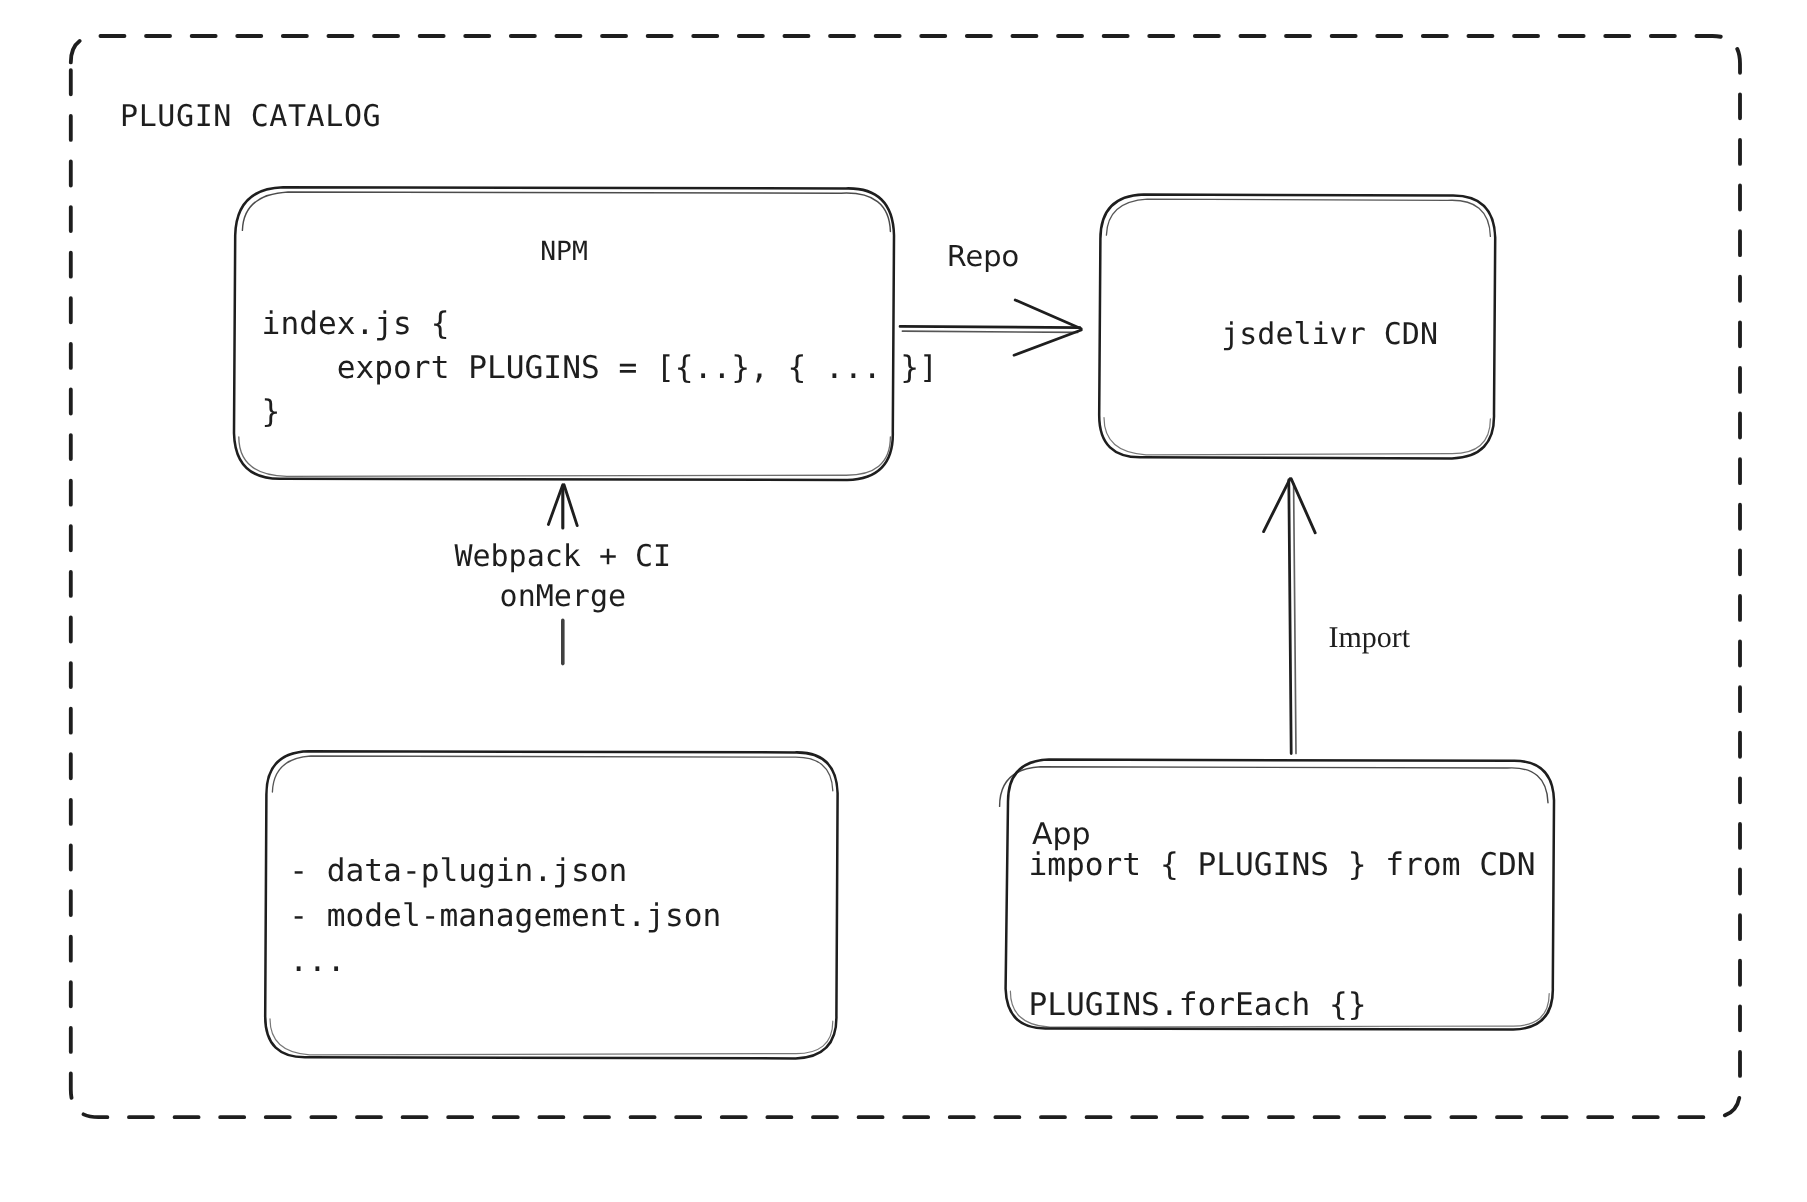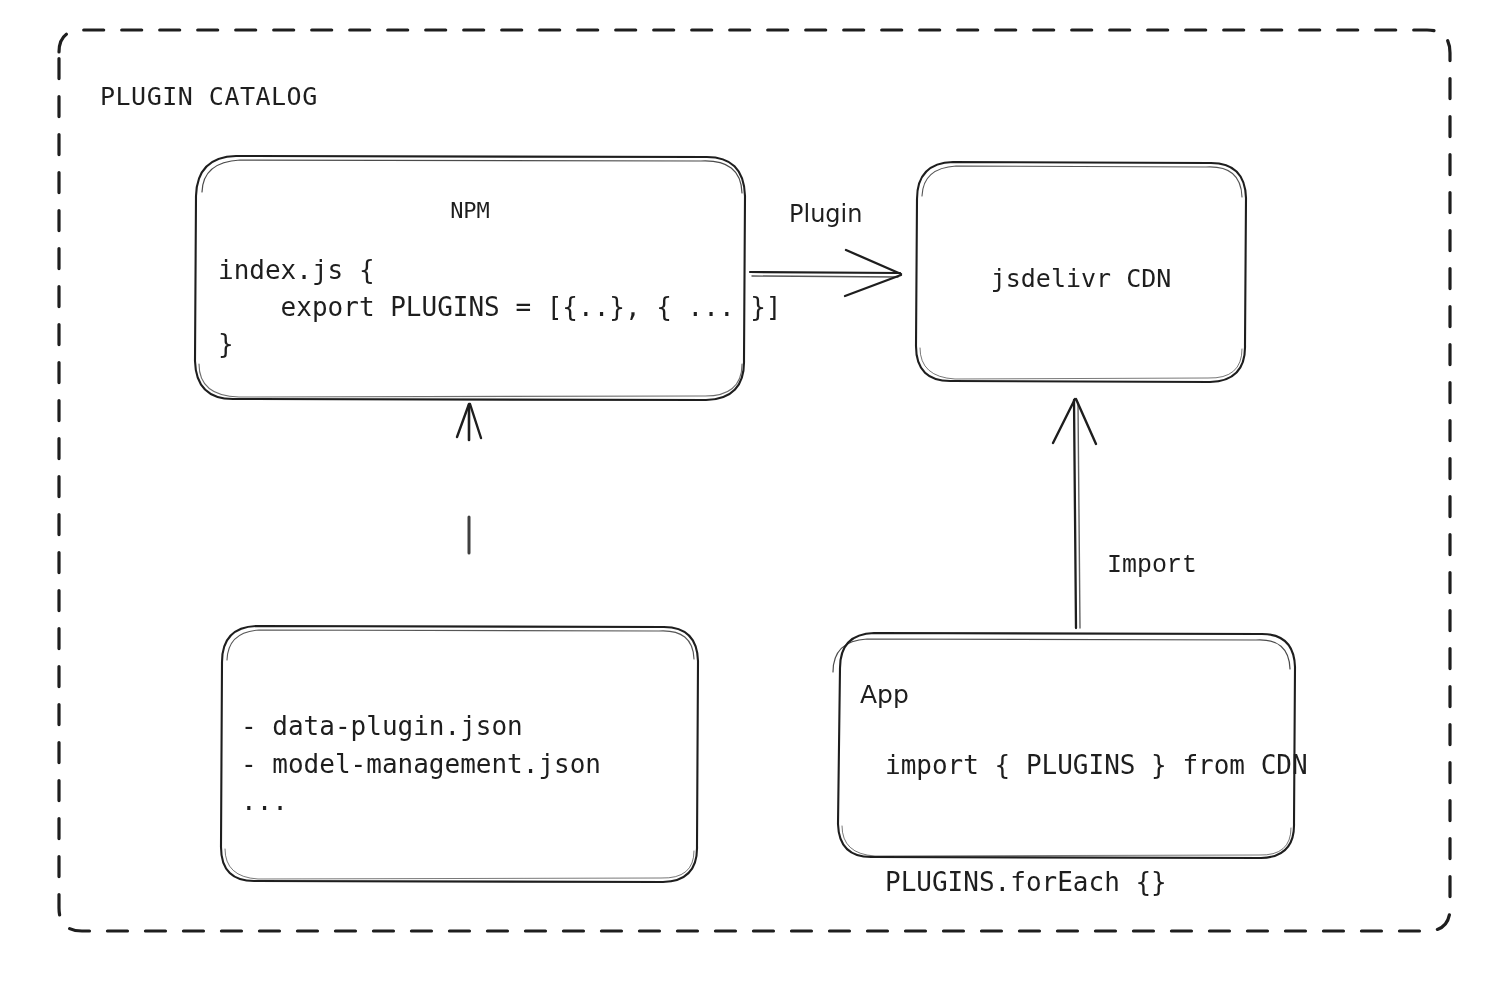--- a/index.html
+++ b/index.html
@@ -35,22 +35,21 @@
     color: #1e1e1e;
     line-height: 1.38;
   }
   .mono {
     font-family: "DejaVu Sans Mono", monospace;
   }
   .sans {
     font-family: "DejaVu Sans", sans-serif;
   }
   .serifmono {
-    font-family: Liberation Mono, monospace;
-    margin-top: 34px;
+    font-family: Liberation Serif, serif;
   }
 
   
   #group-title {
     left: 100px;
     top: 80px;
     font-size: 25px;
     letter-spacing: 0.5px;
   }
 
@@ -69,20 +68,21 @@
     line-height: 1.42;
   }
 
   
   #cdn-title {
     left: 916px;
     top: 262px;
     width: 330px;
     text-align: center;
     font-size: 25px;
+    padding-left: 27px;
   }
 
   
   #cache-label {
     left: 789px;
     top: 198px;
     font-size: 24px;
   }
   #import-label {
     left: 1107px;
@@ -113,24 +113,23 @@
   }
 
   
   #app-title {
     left: 860px;
     top: 678px;
     font-size: 25px;
   }
   #app-code {
     left: 857px;
-    top: 736px;
+    top: 692px;
     font-size: 26px;
     line-height: 2.25;
-    margin-left: 28px;
   }
 </style>
 </head>
 <body>
 
 <div id="canvas">
 
   <svg class="layer-svg" viewBox="0 0 1506 1002" xmlns="http://www.w3.org/2000/svg">
     <g fill="none" stroke="#1e1e1e" stroke-linecap="round" stroke-linejoin="round">
 
@@ -189,24 +188,26 @@
   <div class="txt mono" id="group-title">PLUGIN CATALOG</div>
 
   <div class="txt mono" id="npm-code">index.js {
     export PLUGINS = [{..}, { ... }]
 }</div>
 
   <div class="txt mono" id="npm-title">NPM</div>
 
   <div class="txt mono" id="cdn-title">jsdelivr CDN</div>
 
-  <div class="txt sans" id="cache-label">Plugin</div>
+  <div class="txt sans" id="cache-label">Repo</div>
 
   <div class="txt serifmono" id="import-label">Import</div>
 
+  <div class="txt mono" id="webpack-label">Webpack + CI
+onMerge</div>
 
 
   <div class="txt mono" id="repo-list">- data-plugin.json
 - model-management.json
 ...</div>
 
   <div class="txt sans" id="app-title">App</div>
 
   <div class="txt mono" id="app-code">import { PLUGINS } from CDN
 

